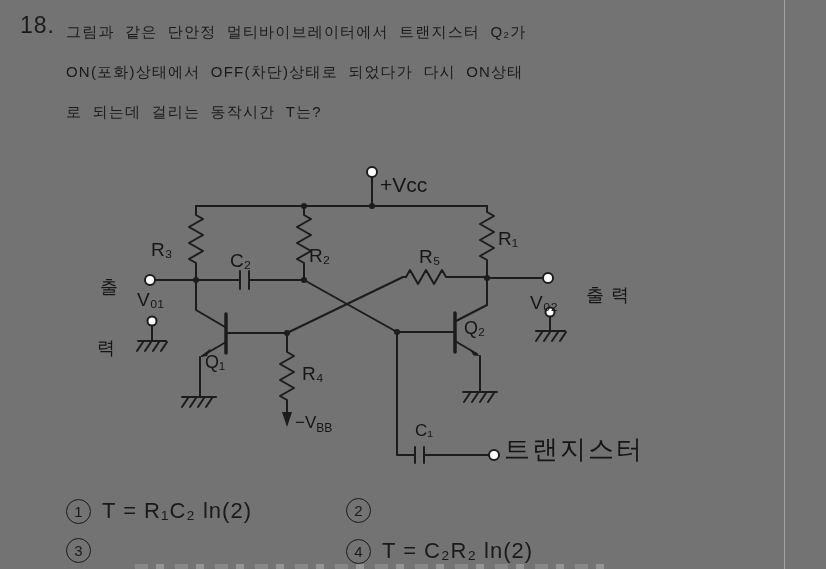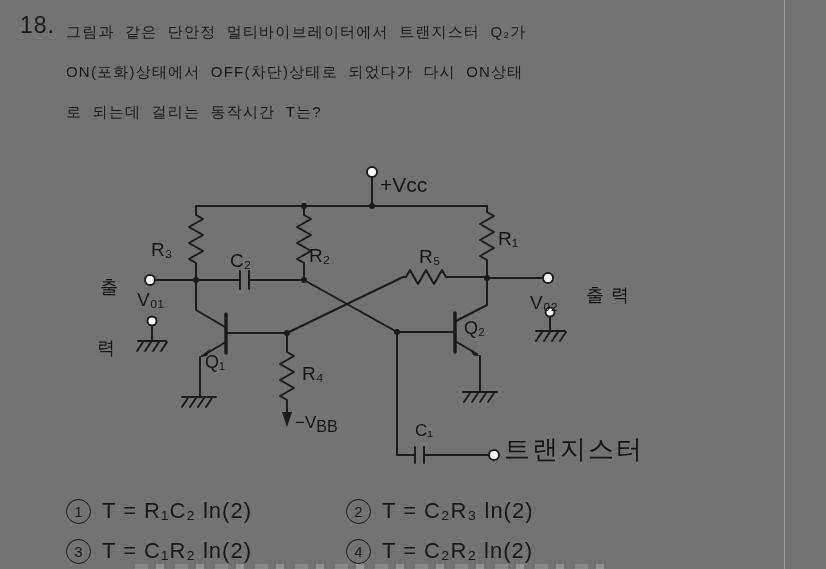--- a/index.html
+++ b/index.html
@@ -5,21 +5,21 @@
   html,body{margin:0;padding:0;background:#fff;}
   #page{position:relative;width:826px;height:569px;background:#737373;overflow:hidden;
         font-family:"Liberation Sans","DejaVu Sans",sans-serif;color:#1a1a1a;}
   
   .qnum{position:absolute;left:20px;top:12px;font-size:23px;letter-spacing:1px;}
   .qtext{position:absolute;left:66px;top:12px;width:740px;font-size:15px;line-height:40px;
          letter-spacing:1.2px;word-spacing:5px;white-space:nowrap;}
   
   .clabel{position:absolute;white-space:nowrap;color:#161616;}
   .fs21{font-size:21px;} .fs19{font-size:19px;} .fs18{font-size:18px;} .fs17{font-size:17px;}
-  .sublab{font-size:16px;vertical-align:-4px;letter-spacing:0;}
+  .sublab{font-size:12px;vertical-align:-4px;letter-spacing:0;}
   .trigger{font-size:26px;letter-spacing:2px;font-weight:500;}
   .kspread{letter-spacing:7px;}
   
   .opt{position:absolute;display:flex;align-items:center;gap:11px;}
   .onum{display:inline-flex;align-items:center;justify-content:center;width:23px;height:23px;
         border:1.6px solid #1a1a1a;border-radius:50%;font-size:15px;flex:0 0 auto;}
   .oformula{font-size:22px;letter-spacing:1px;white-space:nowrap;}
   
   .vline{position:absolute;left:784px;top:0;width:1px;height:569px;background:#a3a3a3;}
   .cutline{position:absolute;left:135px;top:564px;width:478px;height:5px;opacity:.55;
@@ -156,25 +156,23 @@
   <span class="clabel fs18 kspread" style="left:571px;top:283px;margin-left:15px;">출력</span>
   <span class="clabel fs17" style="left:415px;top:421px;">C₁</span>
   <span class="clabel trigger" style="left:504px;top:432px;">트랜지스터</span>
 
   <div class="opt" style="left:66px;top:498px;">
     <span class="onum">1</span>
     <span class="oformula">T = R₁C₂ ln(2)</span>
   </div>
   <div class="opt" style="left:346px;top:498px;">
     <span class="onum">2</span>
-    <span class="oformula">T = C₂R₃ ln(2)</span>
   </div>
   <div class="opt" style="left:66px;top:538px;">
     <span class="onum">3</span>
-    <span class="oformula">T = C₁R₂ ln(2)</span>
   </div>
   <div class="opt" style="left:346px;top:538px;">
     <span class="onum">4</span>
     <span class="oformula">T = C₂R₂ ln(2)</span>
   </div>
 
   <div class="vline"></div>
   <div class="cutline"></div>
 </div>
 

